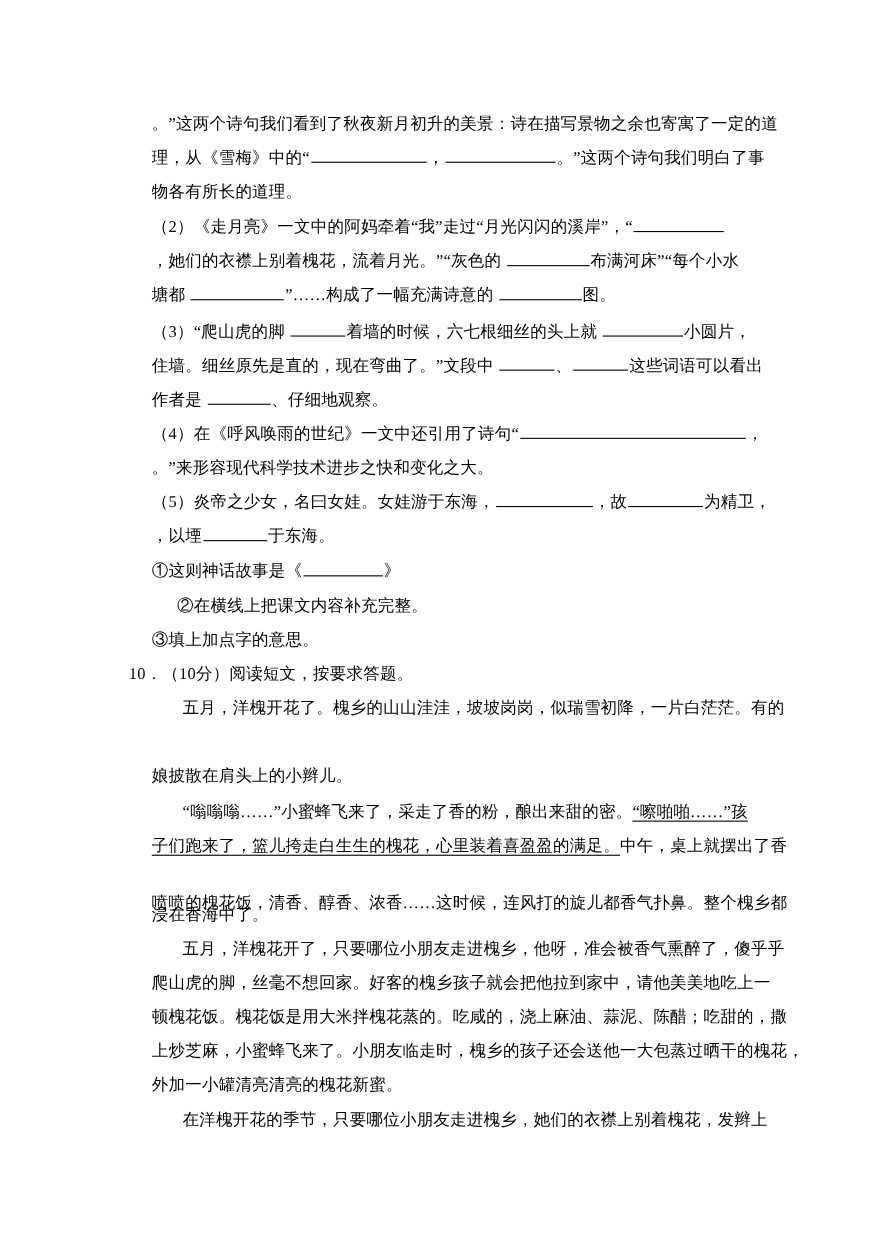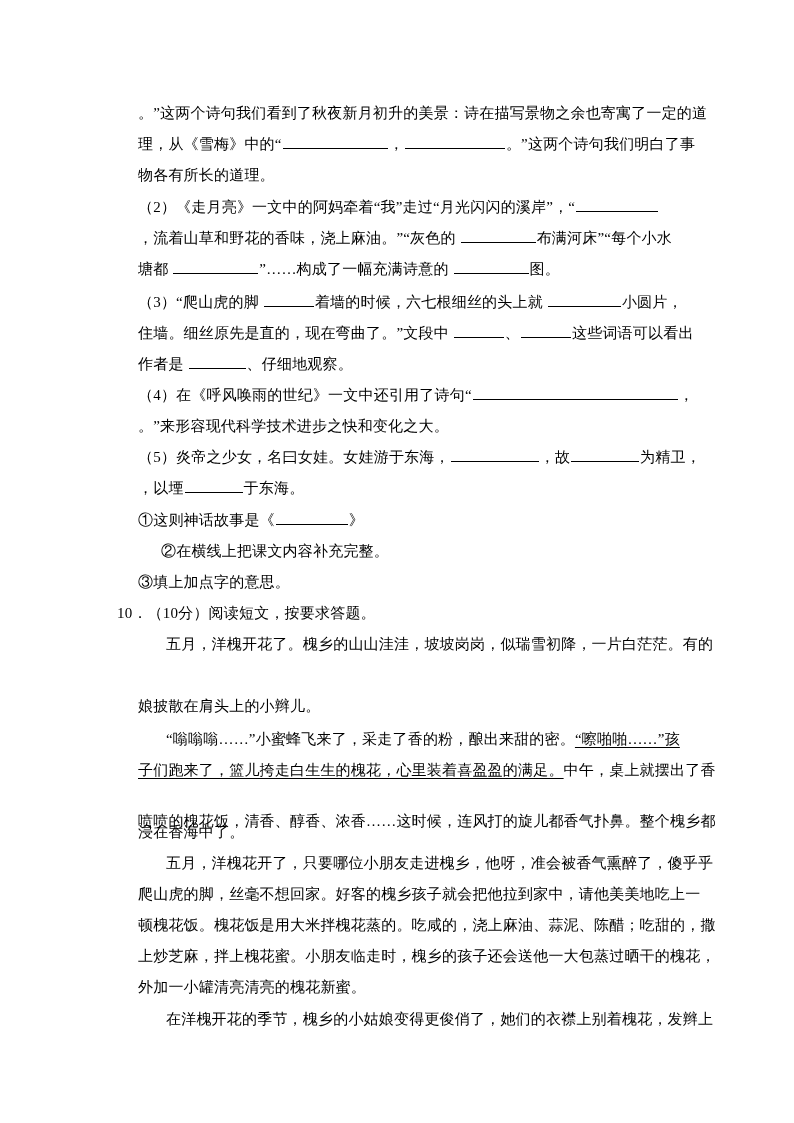--- a/index.html
+++ b/index.html
@@ -12,21 +12,21 @@
   .ul { text-decoration:underline; text-underline-offset:3px; }
 </style>
 </head>
 <body>
 
 <div class="page" id="page">
     <div class="line" style="top: 102px; left: 138px;"><span>。”这两个诗句我们看到了秋夜新月初升的美景：诗在描写景物之余也寄寓了一定的道</span></div>
     <div class="line" style="top: 133px; left: 138px;"><span>理，从《雪梅》中的“</span><span class="blank" style="width: 105px;"></span><span>，</span><span class="blank" style="width: 100px;"></span><span>。”这两个诗句我们明白了事</span></div>
     <div class="line" style="top: 164px; left: 138px;"><span>物各有所长的道理。</span></div>
     <div class="line" style="top: 196px; left: 138px;"><span>（2）《走月亮》一文中的阿妈牵着“我”走过“月光闪闪的溪岸”，“</span><span class="blank" style="width: 82px;"></span></div>
-    <div class="line" style="top: 227px; left: 138px;"><span>，流着山草和野花的香味，浇上麻油。”“灰色的 </span><span class="blank" style="width: 75px;"></span><span>布满河床”“每个小水</span></div>
+    <div class="line" style="top: 227px; left: 138px;"><span>，她们的衣襟上别着槐花，流着月光。”“灰色的 </span><span class="blank" style="width: 75px;"></span><span>布满河床”“每个小水</span></div>
     <div class="line" style="top: 258px; left: 138px;"><span>塘都 </span><span class="blank" style="width: 85px;"></span><span>”……构成了一幅充满诗意的 </span><span class="blank" style="width: 75px;"></span><span>图。</span></div>
     <div class="line" style="top: 291px; left: 138px;"><span>（3）“爬山虎的脚 </span><span class="blank" style="width: 50px;"></span><span>着墙的时候，六七根细丝的头上就 </span><span class="blank" style="width: 73px;"></span><span>小圆片，</span></div>
     <div class="line" style="top: 322px; left: 138px;"><span>住墙。细丝原先是直的，现在弯曲了。”文段中 </span><span class="blank" style="width: 50px;"></span><span>、</span><span class="blank" style="width: 50px;"></span><span>这些词语可以看出</span></div>
     <div class="line" style="top: 353px; left: 138px;"><span>作者是 </span><span class="blank" style="width: 57px;"></span><span>、仔细地观察。</span></div>
     <div class="line" style="top: 384px; left: 138px;"><span>（4）在《呼风唤雨的世纪》一文中还引用了诗句“</span><span class="blank" style="width: 205px;"></span><span>，</span></div>
     <div class="line" style="top: 415px; left: 138px;"><span>。”来形容现代科学技术进步之快和变化之大。</span></div>
     <div class="line" style="top: 446px; left: 138px;"><span>（5）炎帝之少女，名曰女娃。女娃游于东海，</span><span class="blank" style="width: 88px;"></span><span>，故</span><span class="blank" style="width: 68px;"></span><span>为精卫，</span></div>
     <div class="line" style="top: 477px; left: 138px;"><span>，以堙</span><span class="blank" style="width: 58px;"></span><span>于东海。</span></div>
     <div class="line" style="top: 509px; left: 138px;"><span>①这则神话故事是《</span><span class="blank" style="width: 72px;"></span><span>》</span></div>
     <div class="line" style="top: 540px; left: 138px; margin-left: 23px;"><span>②在横线上把课文内容补充完整。</span></div>
@@ -34,16 +34,16 @@
     <div class="line" style="top: 602px; left: 117px;"><span>10．（10分）阅读短文，按要求答题。</span></div>
     <div class="line" style="top: 633px; left: 166px;"><span>五月，洋槐开花了。槐乡的山山洼洼，坡坡岗岗，似瑞雪初降，一片白茫茫。有的</span></div>
     <div class="line" style="top: 695px; left: 138px;"><span>娘披散在肩头上的小辫儿。</span></div>
     <div class="line" style="top: 728px; left: 166px;"><span>“嗡嗡嗡……”小蜜蜂飞来了，采走了香的粉，酿出来甜的密。</span><span class="ul">“嚓啪啪……”孩</span></div>
     <div class="line" style="top: 759px; left: 138px;"><span class="ul">子们跑来了，篮儿挎走白生生的槐花，心里装着喜盈盈的满足。</span><span>中午，桌上就摆出了香</span></div>
     <div class="line" style="top: 790px; left: 138px; margin-top: 20px;"><span>喷喷的槐花饭，清香、醇香、浓香……这时候，连风打的旋儿都香气扑鼻。整个槐乡都</span></div>
     <div class="line" style="top: 821px; left: 138px;"><span>浸在香海中了。</span></div>
     <div class="line" style="top: 852px; left: 166px;"><span>五月，洋槐花开了，只要哪位小朋友走进槐乡，他呀，准会被香气熏醉了，傻乎乎</span></div>
     <div class="line" style="top: 883px; left: 138px;"><span>爬山虎的脚，丝毫不想回家。好客的槐乡孩子就会把他拉到家中，请他美美地吃上一</span></div>
     <div class="line" style="top: 914px; left: 138px;"><span>顿槐花饭。槐花饭是用大米拌槐花蒸的。吃咸的，浇上麻油、蒜泥、陈醋；吃甜的，撒</span></div>
-    <div class="line" style="top: 945px; left: 138px;"><span>上炒芝麻，拌上槐花蜜。小朋友临走时，槐乡的孩子还会送他一大包蒸过晒干的槐花，</span></div>
+    <div class="line" style="top: 945px; left: 138px;"><span>上炒芝麻，小蜜蜂飞来了。小朋友临走时，槐乡的孩子还会送他一大包蒸过晒干的槐花，</span></div>
     <div class="line" style="top: 976px; left: 138px;"><span>外加一小罐清亮清亮的槐花新蜜。</span></div>
-    <div class="line" style="top: 1008px; left: 166px;"><span>在洋槐开花的季节，槐乡的小姑娘变得更俊俏了，她们的衣襟上别着槐花，发辫上</span></div>
+    <div class="line" style="top: 1008px; left: 166px;"><span>在洋槐开花的季节，只要哪位小朋友走进槐乡，她们的衣襟上别着槐花，发辫上</span></div>
   </div>
 
 </body></html>

